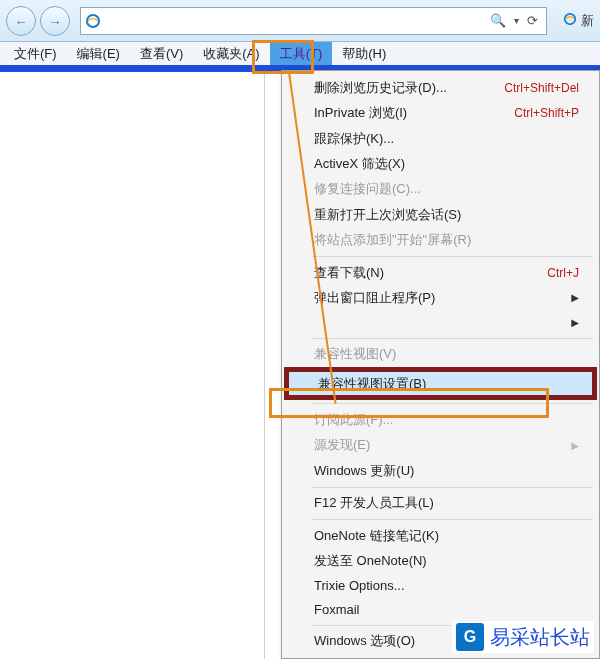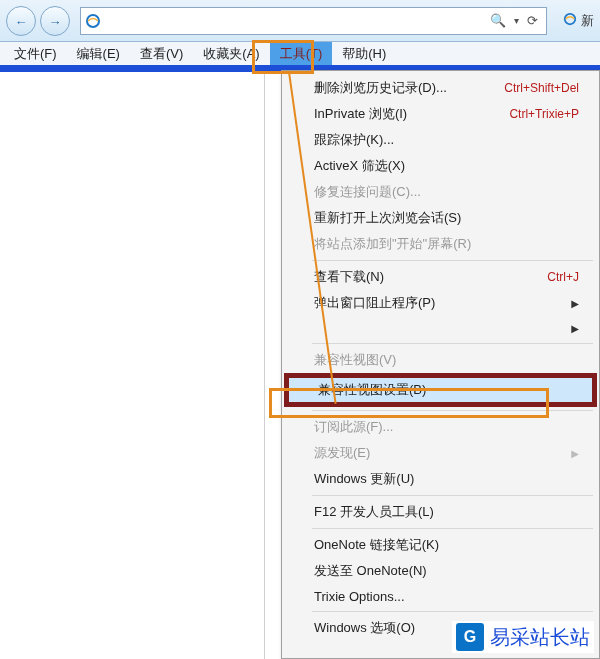--- a/index.html
+++ b/index.html
@@ -8,21 +8,21 @@
   .toolbar-top { height: 42px; background: linear-gradient(#e9f3fb, #d5e9f8); border-bottom: 1px solid #9ab8d6; display: flex; align-items: center; padding: 0 6px; gap: 4px; }
   .nav-btn { width: 30px; height: 30px; border: 1px solid #7fa7c9; border-radius: 50%; background: linear-gradient(#f6fbff, #cfe5f5); display: flex; align-items: center; justify-content: center; color: #2a6aa8; font-size: 15px; }
   .addr-wrap { flex: 1; display: flex; align-items: center; height: 28px; background: #fff; border: 1px solid #8aa8c4; margin: 0 6px; }
   .addr-icon { width: 24px; display: flex; align-items: center; justify-content: center; color: #1e6db6; }
   .addr-input { flex: 1; border: none; outline: none; height: 100%; font-size: 13px; }
   .addr-right { display: flex; align-items: center; gap: 8px; padding: 0 8px; color: #555; }
   .tab-label { display: flex; align-items: center; gap: 4px; padding-left: 6px; color: #333; }
 
   .menubar { height: 30px; background: #f2f6fb; border-bottom: 7px solid #1d4ed8; display: flex; align-items: stretch; padding: 0 4px; }
   .menu-item { display: flex; align-items: center; padding: 0 10px; color: #222; cursor: default; }
-  .menu-item.selected { background: #4da0e7; color: #7f1d1d; }
+  .menu-item.selected { background: #4da0e7; color: #4c1d95; }
 
   .menu-highlight-box { position: absolute; border: 3px solid #e58a1e; pointer-events: none; z-index: 5; }
 
   .content-area { position: absolute; top: 72px; left: 0; right: 0; bottom: 0; display: flex; }
   .side-blank { width: 265px; background: #fff; border-right: 1px solid #d0d0d0; }
   .dropmenu { flex: 1; background: #f4f4f4; border: 1px solid #a0a0a0; box-shadow: 2px 2px 5px rgba(0,0,0,.25); display: flex; flex-direction: column; padding: 4px 2px; margin-top: -2px; margin-left: 16px; }
   .dm-item { display: flex; align-items: center; justify-content: space-between; padding: 4px 18px 4px 30px; color: #222; min-height: 24px; position: relative; }
   .dm-item.disabled { color: #9a9a9a; }
   .dm-item.highlighted { background: #cfe7fb; border: 5px solid #7f1d1d; padding: 3px 17px 3px 29px; }
   .dm-sep { height: 1px; background: #d8d8d8; margin: 3px 4px 3px 28px; }
@@ -85,21 +85,21 @@
 
 <div class="content-area">
   <div class="side-blank"></div>
   <div class="dropmenu">
     <div class="dm-item">
         <span>删除浏览历史记录(D)...</span>
         <span class="shortcut">Ctrl+Shift+Del</span>
       </div>
     <div class="dm-item">
         <span>InPrivate 浏览(I)</span>
-        <span class="shortcut">Ctrl+Trixie+P</span>
+        <span class="shortcut">Ctrl+Shift+P</span>
       </div>
     <div class="dm-item">
         <span>跟踪保护(K)...</span>
       </div>
     <div class="dm-item">
         <span>ActiveX 筛选(X)</span>
       </div>
     <div class="dm-item disabled">
         <span>修复连接问题(C)...</span>
       </div>
@@ -147,20 +147,23 @@
     <div class="dm-sep"></div>
     <div class="dm-item">
         <span>OneNote 链接笔记(K)</span>
       </div>
     <div class="dm-item">
         <span>发送至 OneNote(N)</span>
       </div>
     <div class="dm-item">
         <span>Trixie Options...</span>
       </div>
+    <div class="dm-item">
+        <span>Foxmail</span>
+      </div>
     <div class="dm-sep"></div>
     <div class="dm-item">
         <span>Windows 选项(O)</span>
       </div>
   </div>
 </div>
 
 <div class="watermark">
   <div class="wm-badge">G</div>
   <div class="wm-text">易采站长站</div>

